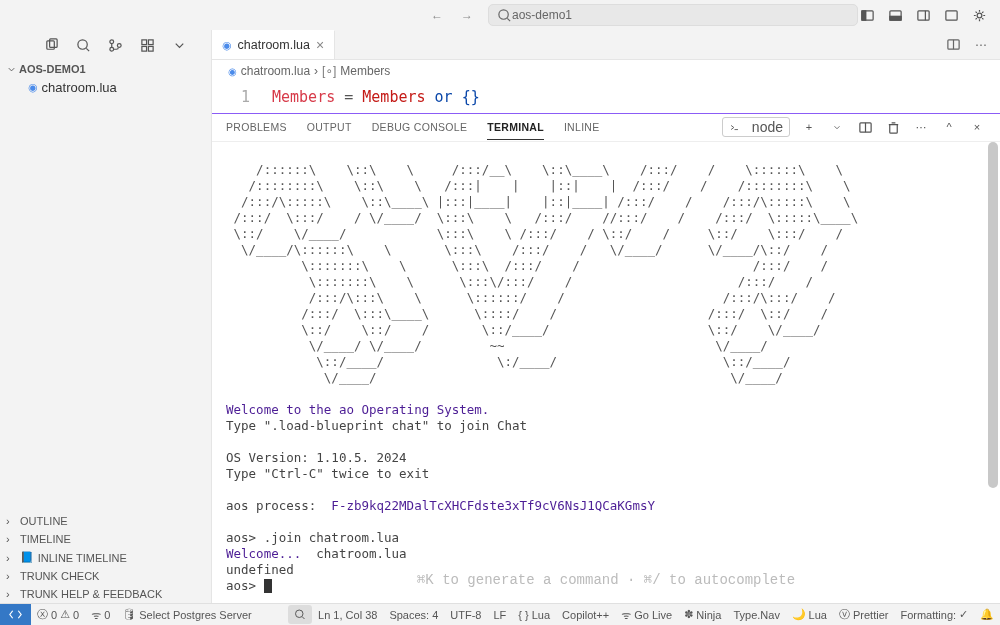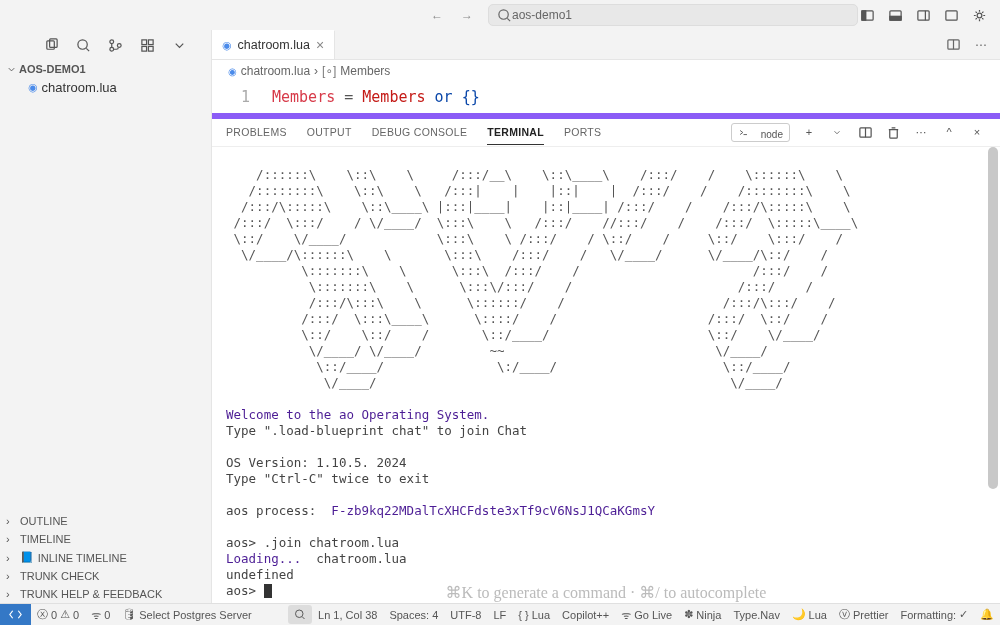--- a/index.html
+++ b/index.html
@@ -139,40 +139,40 @@
 .line-num { width: 56px; text-align: right; padding-right: 18px; color: #aaa; }
 .code-line { padding-left: 4px; }
 .tk-var { color: #d73a49; }
 .tk-eq { color: #555; }
 .tk-var2 { color: #c41a16; }
 .tk-kw { color: #0a47a9; }
 .tk-brace { color: #0a47a9; }
 
 .panel {
   flex: 1;
-  border-top: 6px solid #8b5cf6;
+  border-top: 1px solid #8b5cf6;
   display: flex;
   flex-direction: column;
   overflow: hidden;
 }
 .panel-tabs {
   height: 28px;
   display: flex;
   align-items: center;
   padding: 0 14px;
   gap: 20px;
   font-size: 10.5px;
   color: #666;
   border-bottom: 1px solid #eee;
 }
 .panel-tab { cursor: pointer; letter-spacing: 0.3px; padding: 6px 0; }
 .panel-tab.active { color: #222; border-bottom: 1px solid #333; font-weight: 600;}
 .panel-tabs .ptspacer { flex: 1; }
 .panel-tabs .picons { display: flex; gap: 10px; align-items: center; color: #555; font-size: 11px; }
-.panel-tabs .node-select { border: 1px solid #ccc; border-radius: 3px; padding: 1px 6px; display: flex; gap: 12px; align-items: flex-end; font-size: 10px;}
+.panel-tabs .node-select { border: 1px solid #ccc; border-radius: 3px; padding: 1px 6px; display: flex; gap: 12px; align-items: flex-end; font-size: 14px;}
 
 .terminal-body {
   flex: 1;
   overflow: hidden;
   padding: 4px 14px;
   font-family: Menlo, Monaco, monospace;
   font-size: 12.5px;
   line-height: 1.28;
   color: #333;
   white-space: pre;
@@ -185,24 +185,24 @@
   display: inline-block;
   width: 8px;
   height: 14px;
   background: #333;
   vertical-align: text-bottom;
 }
 .terminal-hint {
   position: absolute;
   left: 50%;
   transform: translateX(-50%);
-  bottom: 0;
-  font-size: 16px;
+  bottom: 13px;
+  font-size: 14px;
   color: #bbb;
-  font-family: Liberation Serif, serif;
+  font-family: Liberation Mono, monospace;
 }
 .scrollbar-track {
   position: absolute;
   right: 2px;
   top: 0;
   bottom: 0;
   width: 10px;
 }
 .scrollbar-thumb {
   position: absolute;
@@ -388,21 +388,21 @@
       <div class="line-num">1</div>
       <div class="code-line"><span class="tk-var">Members</span><span class="tk-eq"> = </span><span class="tk-var2">Members</span><span class="tk-kw"> or </span><span class="tk-brace">{}</span></div>
     </div>
 
     <div class="panel">
       <div class="panel-tabs">
         <span class="panel-tab">PROBLEMS</span>
         <span class="panel-tab">OUTPUT</span>
         <span class="panel-tab">DEBUG CONSOLE</span>
         <span class="panel-tab active">TERMINAL</span>
-        <span class="panel-tab">PORTS</span>
+        <span class="panel-tab">INLINE</span>
         <span class="ptspacer"></span>
         <div class="picons">
           <span class="node-select">
               <svg viewBox="0 0 16 16" style="width:11px">
                 <polyline points="3,5 7,8 3,11"></polyline>
                 <line x1="8" y1="11" x2="13" y2="11"></line>
               </svg>
               <span>node</span>
             </span>
           <span class="icon-btn">+</span>
@@ -445,21 +445,21 @@
 
 <span class="green">Welcome to the ao Operating System.</span>
 <span class="normal">Type ".load-blueprint chat" to join Chat</span>
 
 <span class="normal">OS Version: 1.10.5. 2024</span>
 <span class="normal">Type "Ctrl-C" twice to exit</span>
 
 <span class="normal">aos process:  </span><span class="green">F-zb9kq22MDalTcXHCFdste3xTf9cV6NsJ1QCaKGmsY</span>
 
 <span class="normal">aos&gt; </span><span class="normal">.join chatroom.lua</span>
-<span class="green">Loading...  </span><span class="normal">chatroom.lua</span>
+<span class="green">Welcome...  </span><span class="normal">chatroom.lua</span>
 <span class="normal">undefined</span>
 <span class="normal">aos&gt; </span><span class="cursor"></span>
         <div class="terminal-hint">⌘K to generate a command · ⌘/ to autocomplete</div>
         <div class="scrollbar-track">
           <div class="scrollbar-thumb"></div>
         </div>
       </div>
     </div>
   </div>
 </div>

